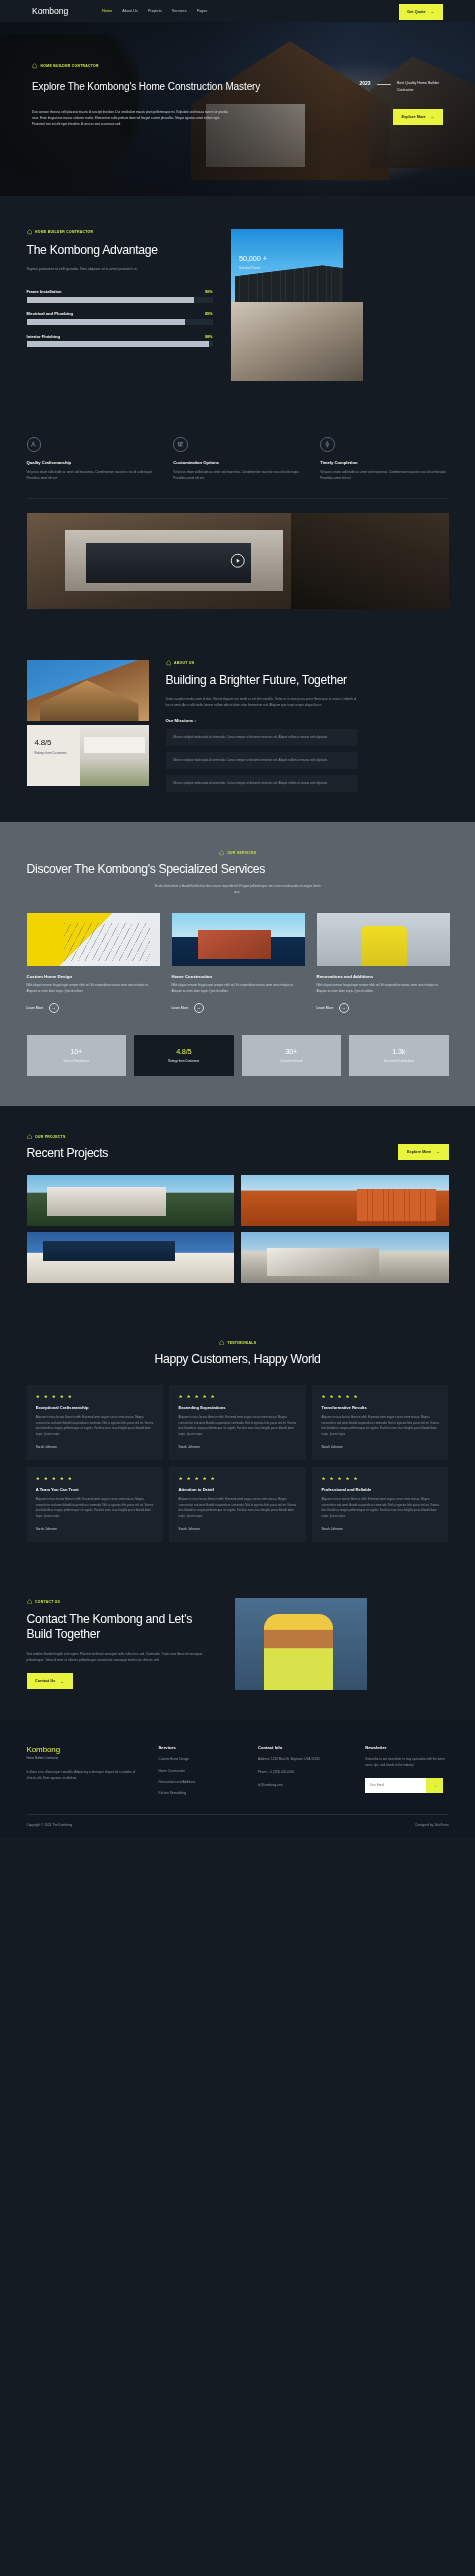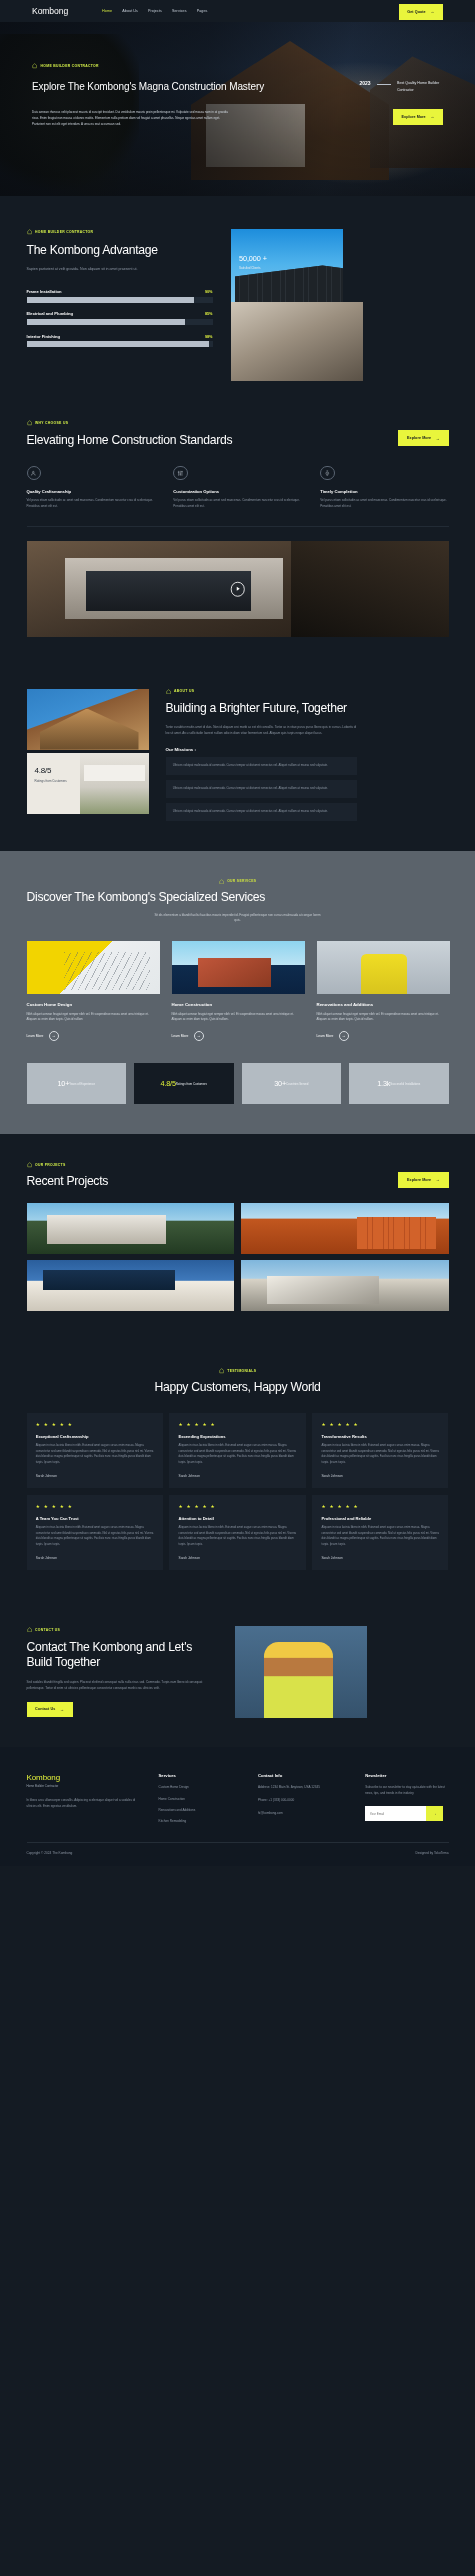--- a/index.html
+++ b/index.html
@@ -151,21 +151,21 @@
   .svc-img.c { background:linear-gradient(180deg,#cbd3d9 0%,#aab3bb 100%); }
   .svc-img.c:after{content:"";position:absolute;left:44px;top:13px;width:46px;height:40px;
      background:linear-gradient(180deg,#f0dd24,#d8c41d);border-radius:5.3px 5.3px 0 0;}
   .svc-card h3 { font-size:4.4px; font-weight:700; color:#fff; margin-top:8px; }
   .svc-card p { font-size:2.9px; line-height:1.95; color:#ced4da; margin-top:4.6px; }
   .learn { display:flex; align-items:center; gap:5.3px; margin-top:8px; }
   .learn span { font-size:3.3px; color:#fff; }
   .learn .circ { width:10px; height:10px; border:0.7px solid #d7dce1; border-radius:50%;
      display:flex; align-items:center; justify-content:center; font-size:4px; color:#fff; }
   .stats { display:flex; gap:8px; margin-top:22.4px; }
-  .stat { width:100px; height:41px; background:#b3bbc2; display:flex; flex-direction:row;
+  .stat { width:100px; height:41px; background:#b3bbc2; display:flex; flex-direction:column;
           align-items:center; justify-content:center; }
   .stat.dark { background:#141b23; }
   .stat .n { font-size:7.3px; color:#fff; letter-spacing:-0.2px; }
   .stat.dark .n { color:#e2f23a; }
   .stat .l { font-size:2.9px; color:#e7ebef; line-height:1.8; margin-top:2.6px; text-align:center; }
   .stat:not(.dark) .n { color:#fff; }
   .stat:not(.dark) .l { color:#eef1f4; }
 
   
   .projects { padding:28px 0 29px; }
@@ -264,21 +264,21 @@
       <div class="tx">Best Quality Home Builder Contractor</div>
     </div>
 
     <div class="hero-inner">
       <div class="eyebrow">
         <svg viewBox="0 0 24 24" fill="none" stroke="#d7f24a" stroke-width="2">
             <path d="M3 11l9-8 9 8v10a1 1 0 0 1-1 1H4a1 1 0 0 1-1-1z"></path>
           </svg>
         <span>HOME BUILDER CONTRACTOR</span>
       </div>
-      <h1>Explore The Kombong's Magna Construction Mastery</h1>
+      <h1>Explore The Kombong's Home Construction Mastery</h1>
       <div class="hero-row">
         <p class="hero-desc">Duis aenean rhoncus velit placerat mauris id suscipit tincidunt. Dui vestibulum mauris proin pellentesque mi. Vulputate sed massa nam in at gravida risus. Enim feugiat non massa ut donec mattis. Elementum nulla pretium diam vel feugiat a amet phasellus. Neque egestas amet nullam eget. Parturient non est elit eget interdum. A urna eu erat accumsan sed.</p>
         <div class="hero-cta">
           <button class="btn-yellow">
             <span>Explore More</span>
             <span class="arw">→</span>
           </button>
         </div>
       </div>
     </div>
@@ -335,35 +335,20 @@
             <div class="stat-l">Satisfied Clients</div>
           </div>
           <div class="adv-photo2"></div>
         </div>
       </div>
     </div>
   </section>
 
   <section class="std">
     <div class="container">
-      <div class="std-head">
-        <div>
-          <div class="eyebrow">
-            <svg viewBox="0 0 24 24" fill="none" stroke="#d7f24a" stroke-width="2">
-                <path d="M3 11l9-8 9 8v10a1 1 0 0 1-1 1H4a1 1 0 0 1-1-1z"></path>
-              </svg>
-            <span>WHY CHOOSE US</span>
-          </div>
-          <h2 class="sec-title">Elevating Home Construction Standards</h2>
-        </div>
-        <button class="btn-yellow">
-          <span>Explore More</span>
-          <span class="arw">→</span>
-        </button>
-      </div>
 
       <div class="feat">
         <div class="feat-col">
           <div class="ico-circle">
             <svg viewBox="0 0 24 24" fill="none" stroke="#c3ccd6" stroke-width="1.6">
                 <circle cx="12" cy="8" r="3"></circle>
                 <path d="M5 20a7 7 0 0 1 14 0"></path>
               </svg>
           </div>
           <h3>Quality Craftsmanship</h3>

